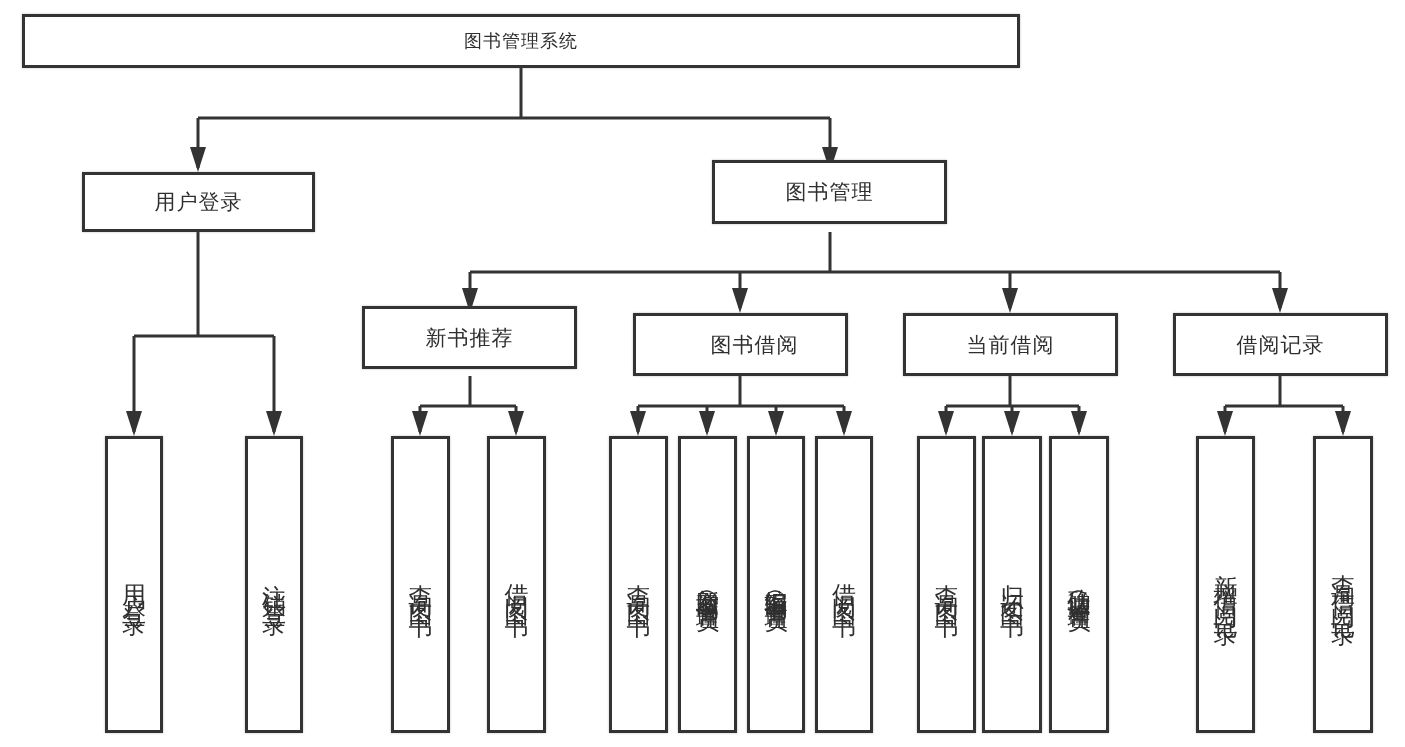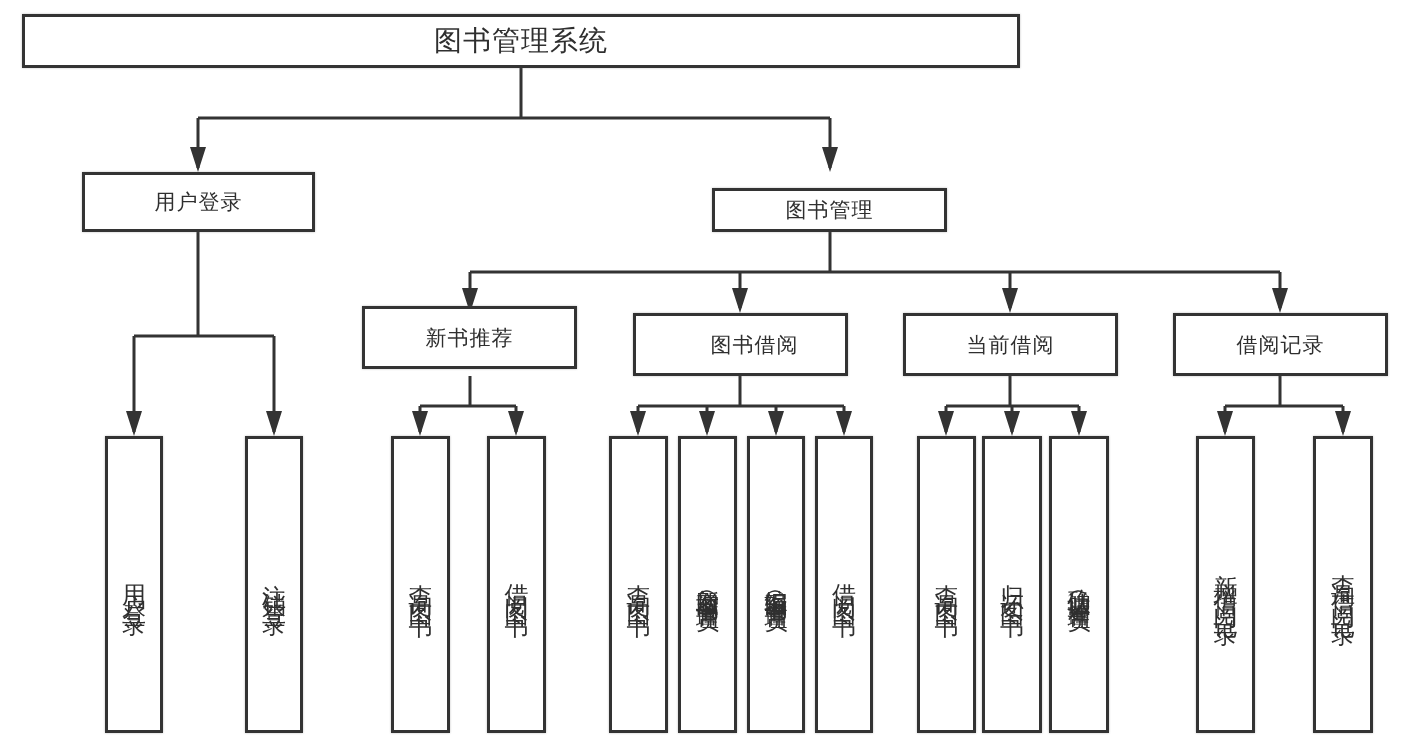--- a/index.html
+++ b/index.html
@@ -114,28 +114,28 @@
       M699,411 L715,411 L707,436 Z
       M768,411 L784,411 L776,436 Z
       M836,411 L852,411 L844,436 Z
       M938,411 L954,411 L946,436 Z
       M1004,411 L1020,411 L1012,436 Z
       M1071,411 L1087,411 L1079,436 Z
       M1217,411 L1233,411 L1225,436 Z
       M1335,411 L1351,411 L1343,436 Z"></path>
   </svg>
 
-  <div class="hbox" style="left:22px;top:14px;width:998px;height:54px;font-size:28px;">
+  <div class="hbox" style="left:22px;top:14px;width:998px;height:54px;font-size:18px;">
     <span>图书管理系统</span>
   </div>
 
   <div class="hbox" style="left:82px;top:172px;width:233px;height:60px;">
     <span>用户登录</span>
   </div>
-  <div class="hbox" style="left:712px;top:188px;width:235px;height:44px;">
+  <div class="hbox" style="left:712px;top:160px;width:235px;height:64px;">
     <span>图书管理</span>
   </div>
 
   <div class="hbox" style="left:362px;top:306px;width:215px;height:63px;">
     <span>新书推荐</span>
   </div>
   <div class="hbox" style="left:633px;top:313px;width:215px;height:63px;padding-left:28px;">
     <span>图书借阅</span>
   </div>
   <div class="hbox" style="left:903px;top:313px;width:215px;height:63px;text-align:center;">

